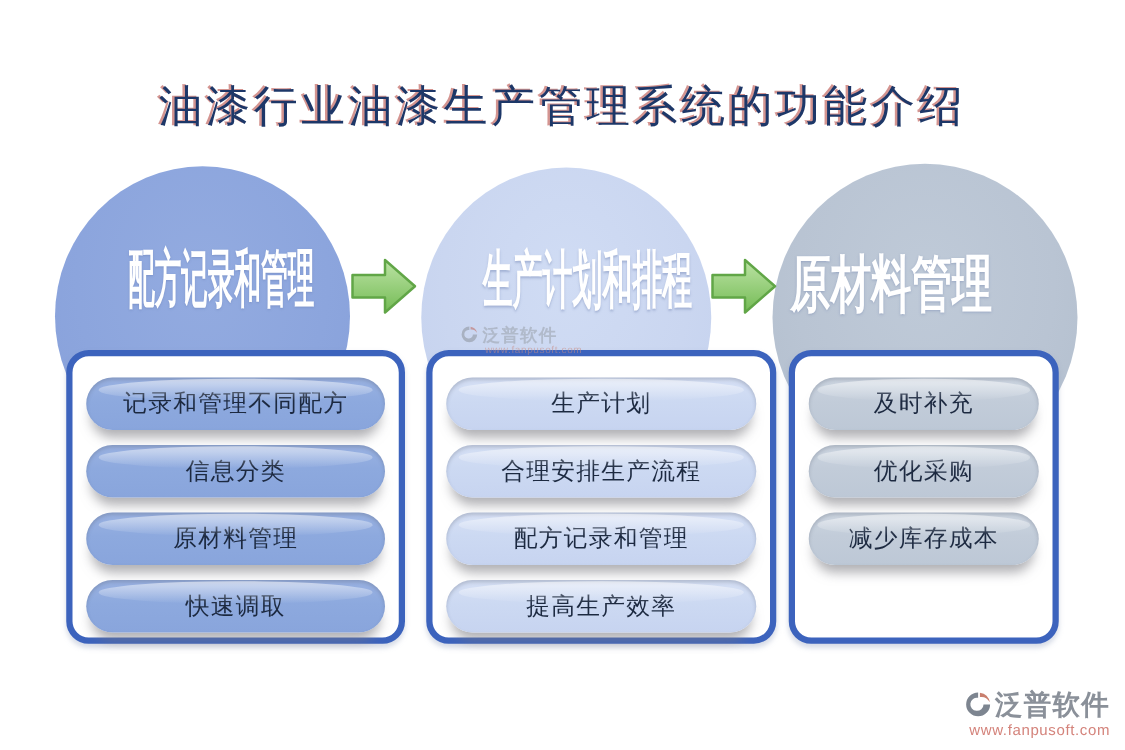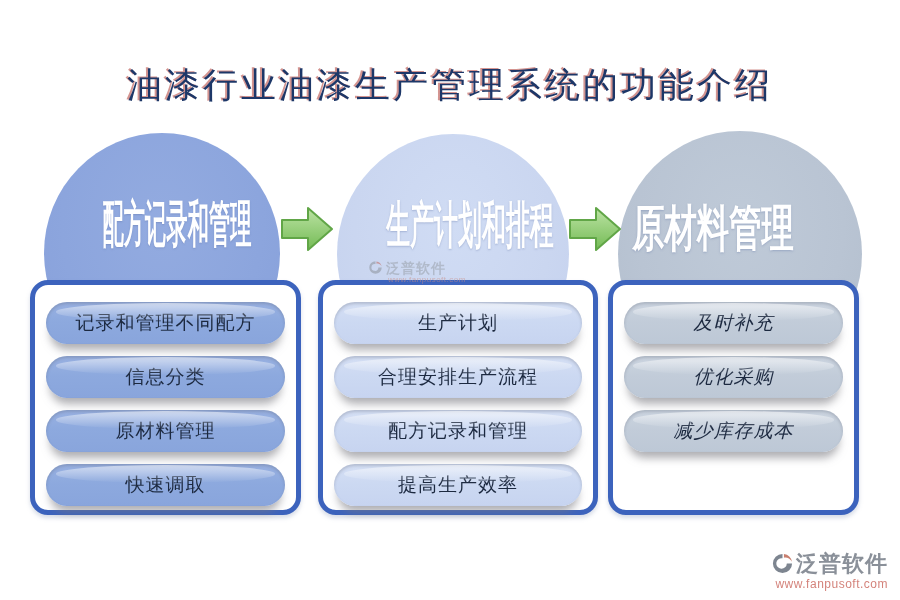--- a/index.html
+++ b/index.html
@@ -31,25 +31,25 @@
   .circle-3 .label{transform:scale(0.85,1.30) translateY(-20px);}
   
   .arrow{position:absolute;width:54px;height:50px;z-index:1;}
   .arrow-1{left:280px;top:204px;}
   .arrow-2{left:568px;top:204px;}
   
   .box{
     position:absolute;top:280px;height:235px;background:#ffffff;
     border:5px solid #3c63bd;border-radius:18px;box-sizing:border-box;z-index:2;
     box-shadow:0 3px 4px rgba(140,155,185,0.35);
-    display:flex;flex-direction:column;gap:12px;padding:17px 11px 4px 11px;
+    display:flex;flex-direction:column;gap:12px;padding:17px 11px 4px 11px;margin-left:23px;
   }
   .box-1{left:30px;width:271px;}
   .box-2{left:318px;width:280px;}
-  .box-3{left:608px;width:251px;font-style:italic;}
+  .box-3{left:608px;width:216px;}
   
   .pill{
     position:relative;height:42px;border-radius:21px;flex:0 0 auto;
     display:flex;align-items:center;justify-content:center;
     font-family:"Liberation Serif","DejaVu Serif",serif;
     font-size:19px;letter-spacing:1px;color:#1c2940;
     box-shadow:0 10px 9px -4px rgba(122,122,128,0.6), inset 0 2px 3px rgba(70,80,100,0.25);
   }
   .pill::before{
     content:"";position:absolute;left:4%;right:4%;top:1px;height:42%;

